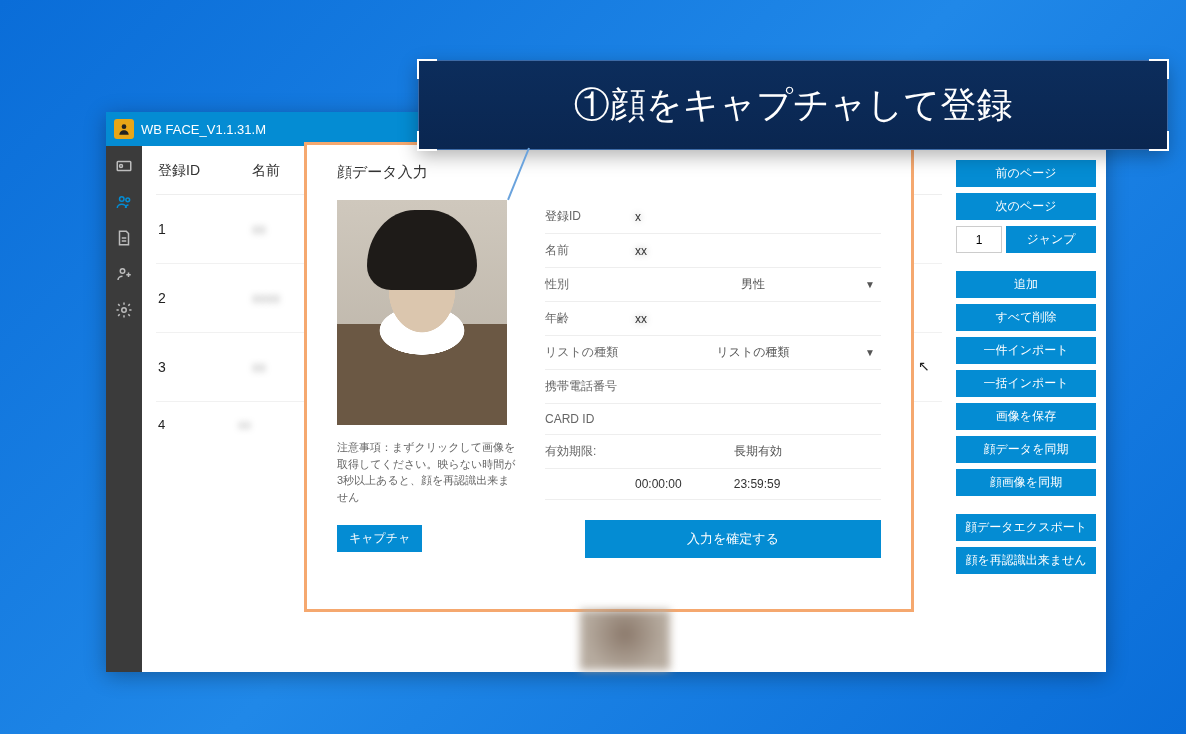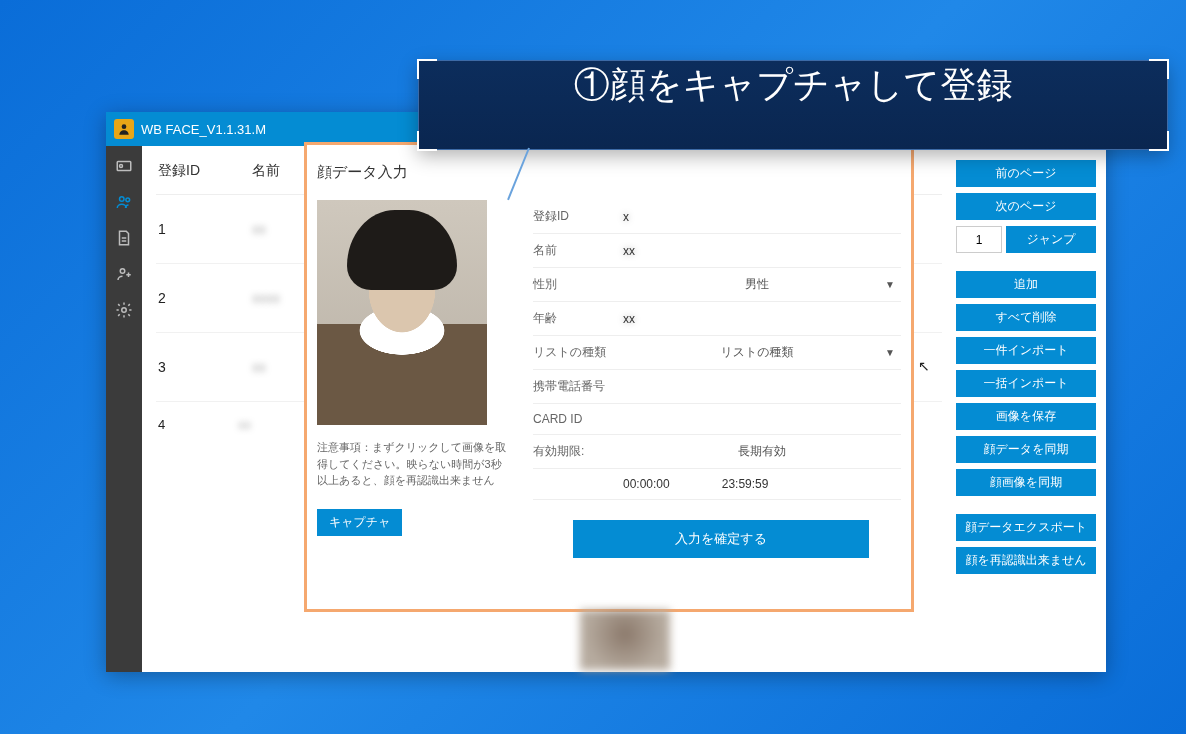--- a/index.html
+++ b/index.html
@@ -68,21 +68,21 @@
 }
 .jump-row .r-btn { flex:1; }
 
 
 .dialog-wrap {
   position:absolute; left: 304px; top: 142px;
   width: 610px; height: 470px;
   border: 3px solid #f5a86f; background:#fff;
   box-shadow: 0 0 0 1px #fff inset;
 }
-.dialog-body { padding: 18px 10px 12px; height:100%; }
+.dialog-body { padding: 18px 30px 12px; height:100%; }
 .dlg-title { font-size: 15px; color:#333; margin-bottom: 18px; }
 .dlg-cols { display:flex; gap: 26px; }
 .dlg-left { width: 190px; }
 .face-img {
   width: 170px; height: 225px;
   background: linear-gradient(180deg,#cfc8bd 0%, #b8b0a4 100%);
   position:relative; overflow:hidden;
 }
 .face-img::before {
   content:""; position:absolute; inset:0;
@@ -113,21 +113,21 @@
   background:#048cd3; color:#fff; border:none; padding:10px 0;
   font-size:13px; cursor:pointer;
 }
 
 
 .callout {
   position:absolute; left: 418px; top: 60px;
   width: 750px; height: 90px;
   background: linear-gradient(180deg,#0c2d5c 0%, #0a2650 100%);
   border: 1px solid #3d6aa6;
-  display:flex; align-items:flex-start; justify-content:center;
+  display:flex; align-items:center; justify-content:center;
   color:#fff; font-size: 36px;
   box-shadow: 0 6px 18px rgba(0,0,0,.3);
 }
 .callout .corner { position:absolute; width:20px; height:20px; border:2px solid #fff; }
 .callout .tl { top:-2px; left:-2px; border-right:none; border-bottom:none; }
 .callout .tr { top:-2px; right:-2px; border-left:none; border-bottom:none; }
 .callout .bl { bottom:-2px; left:-2px; border-right:none; border-top:none; }
 .callout .br { bottom:-2px; right:-2px; border-left:none; border-top:none; }
 .callout-line {
   position:absolute; left: 528px; top: 148px; width: 2px; height: 56px;

